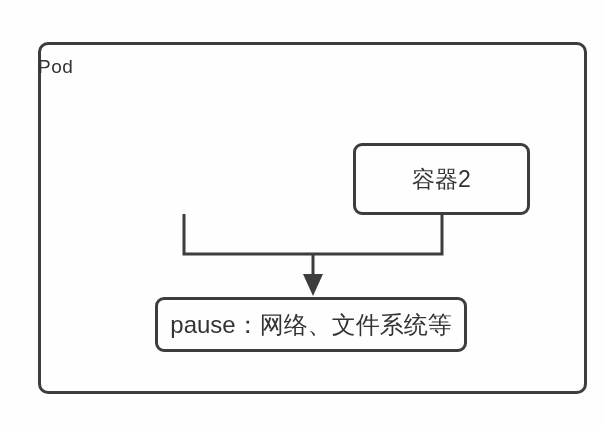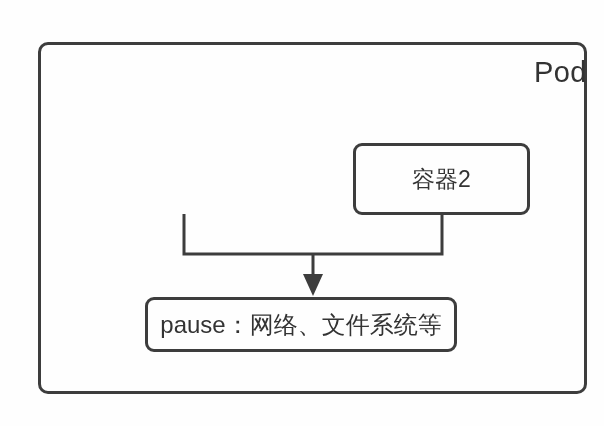--- a/index.html
+++ b/index.html
@@ -25,40 +25,39 @@
     left: 38px; top: 42px;
     width: 549px; height: 352px;
     border: 3px solid var(--line-color);
     border-radius: 10px;
     background: transparent;
   }
   .pod-title {
     position: absolute;
     left: 38px; top: 56px;
     width: 549px;
-    text-align: right;
-    font-size: 29px;
+    text-align: left;
+    font-size: 19px;
     color: var(--text-color);
     letter-spacing: 0.5px;
-    padding-left: 12px;
   }
   .node {
     position: absolute;
     border: 3px solid var(--line-color);
     border-radius: 9px;
     background: var(--bg-color);
     display: flex;
     align-items: center;
     justify-content: center;
     font-size: 23px;
     color: var(--text-color);
   }
   .node-container1 { left: 95px;  top: 143px; width: 178px; height: 72px; }
   .node-container2 { left: 353px; top: 143px; width: 177px; height: 72px; align-items: center; }
-  .node-pause      { left: 145px; top: 297px; width: 312px; height: 55px; font-size: 24px; }
+  .node-pause      { left: 155px; top: 297px; width: 312px; height: 55px; font-size: 24px; }
   .connectors {
     position: absolute;
     left: 0; top: 0;
     width: 604px; height: 426px;
     color: var(--line-color);
     pointer-events: none;
   }
 </style>
 </head>
 <body>

